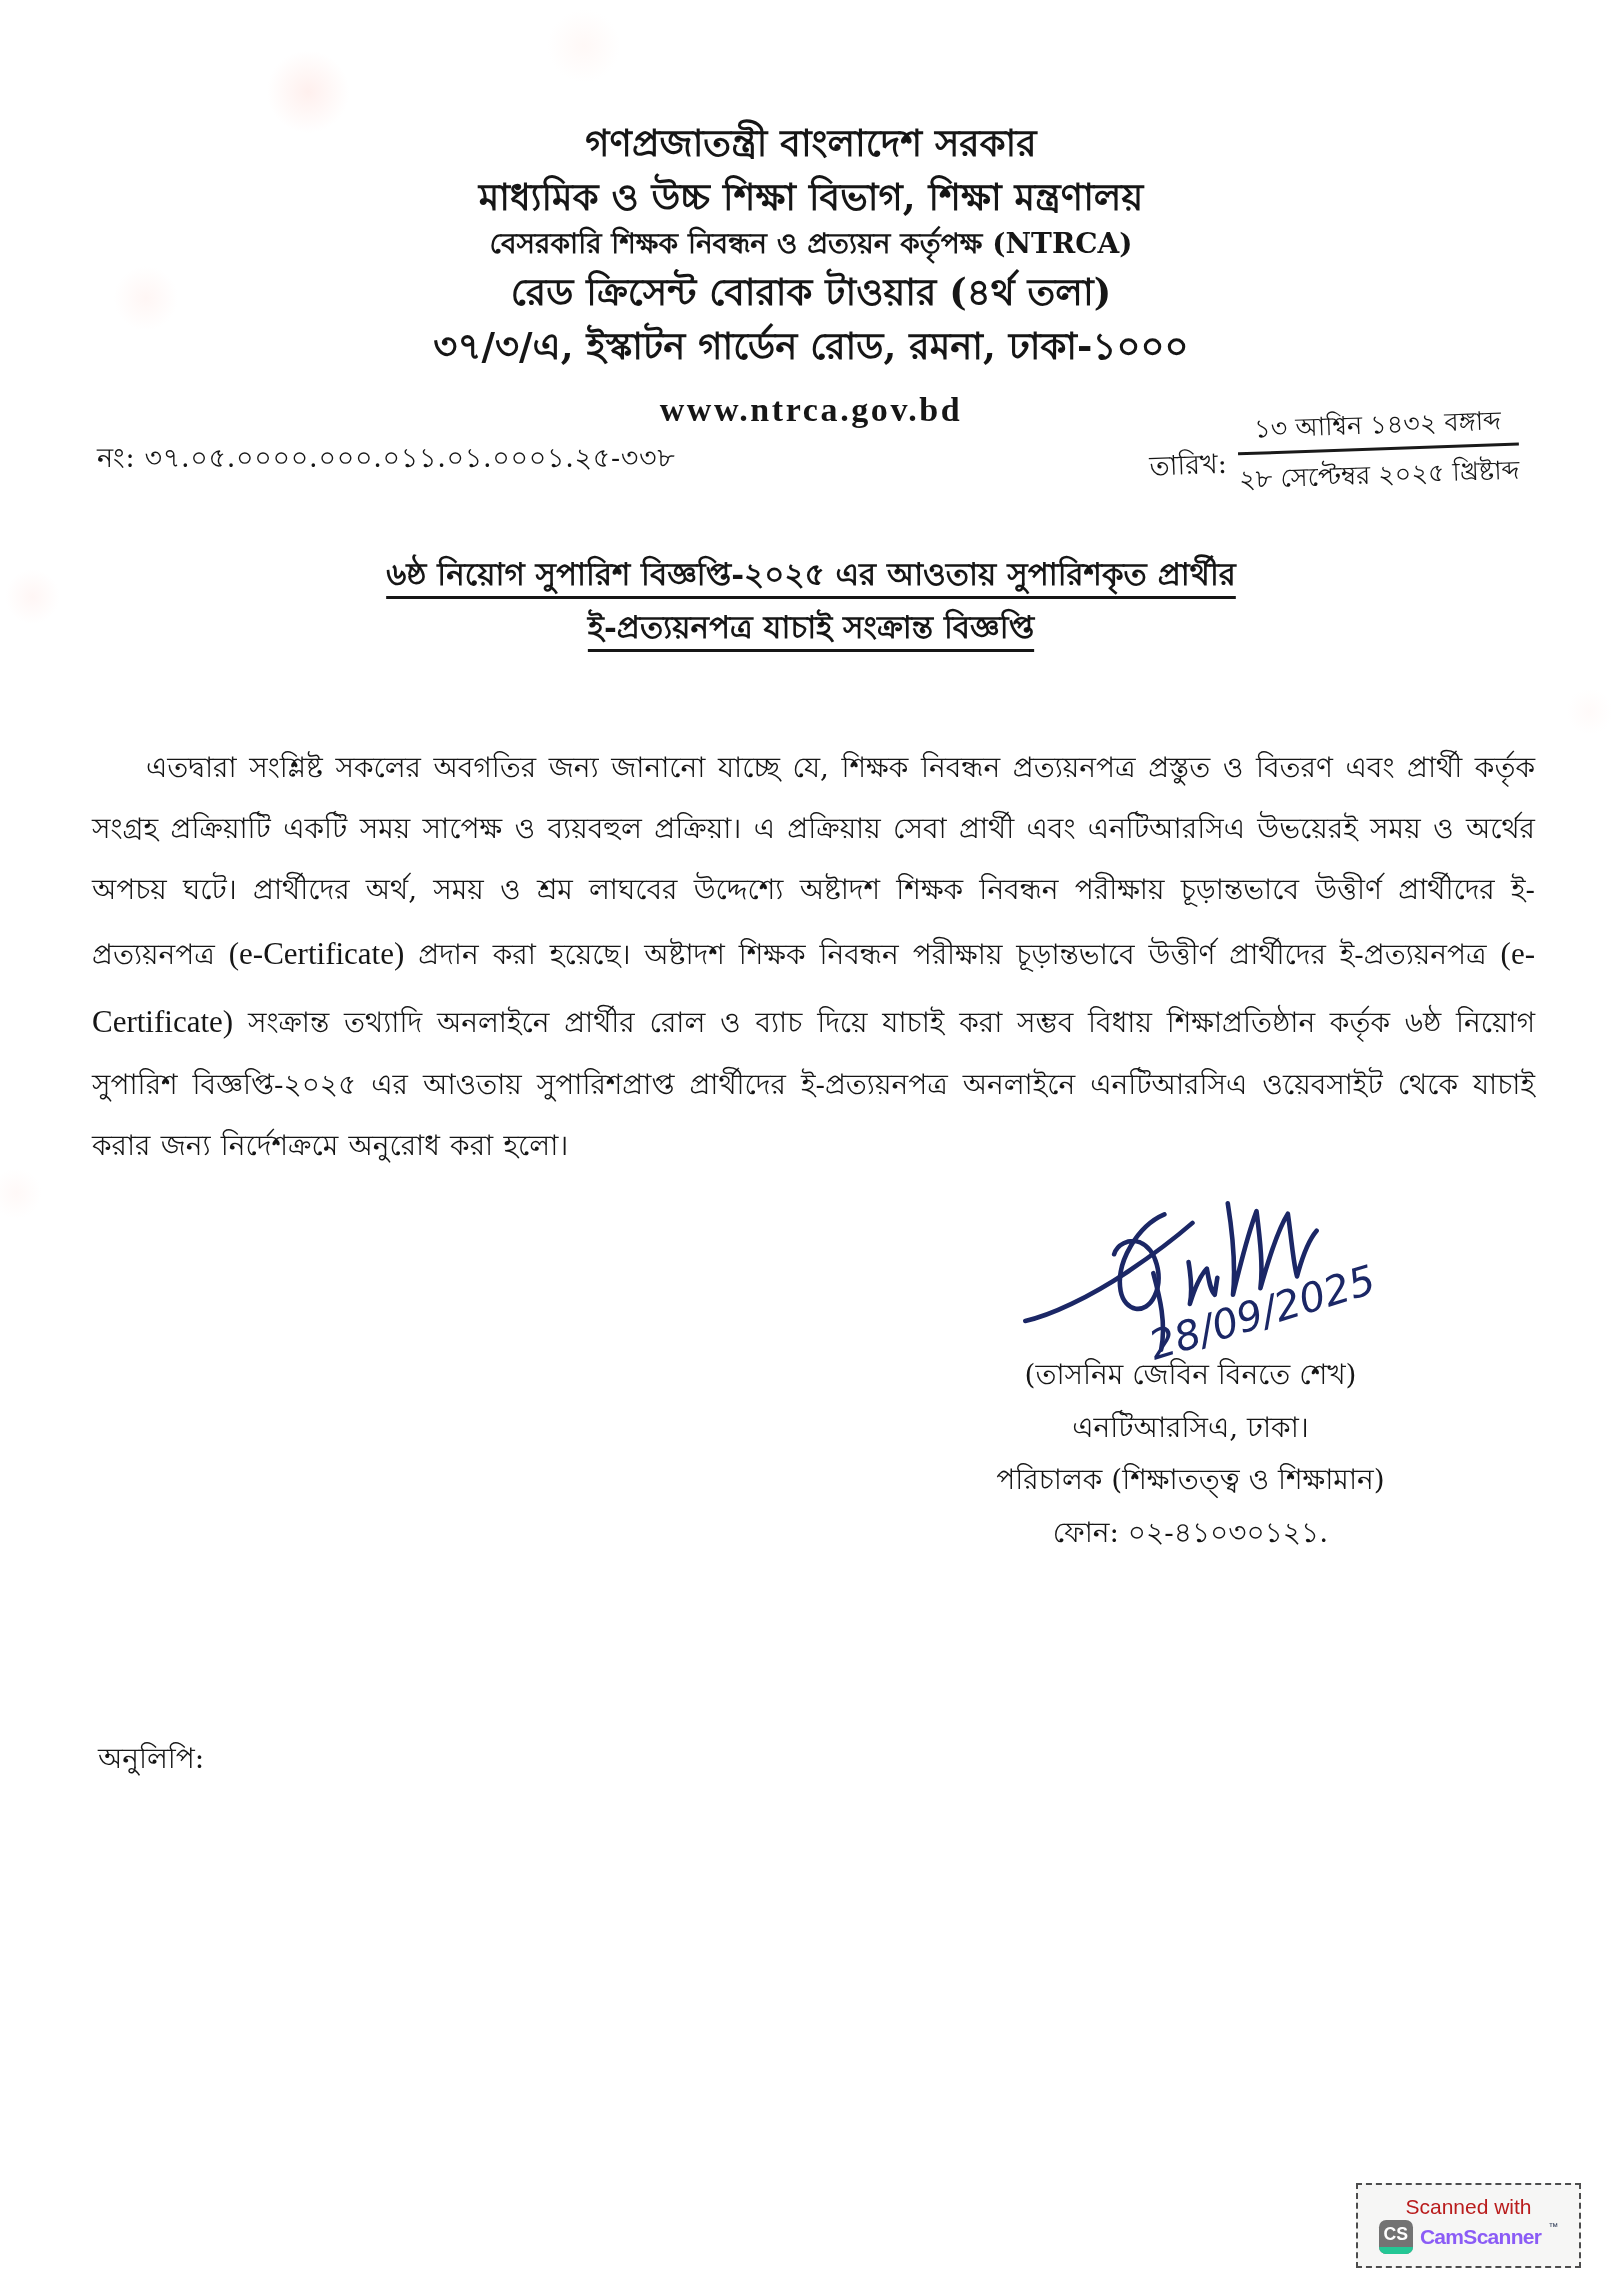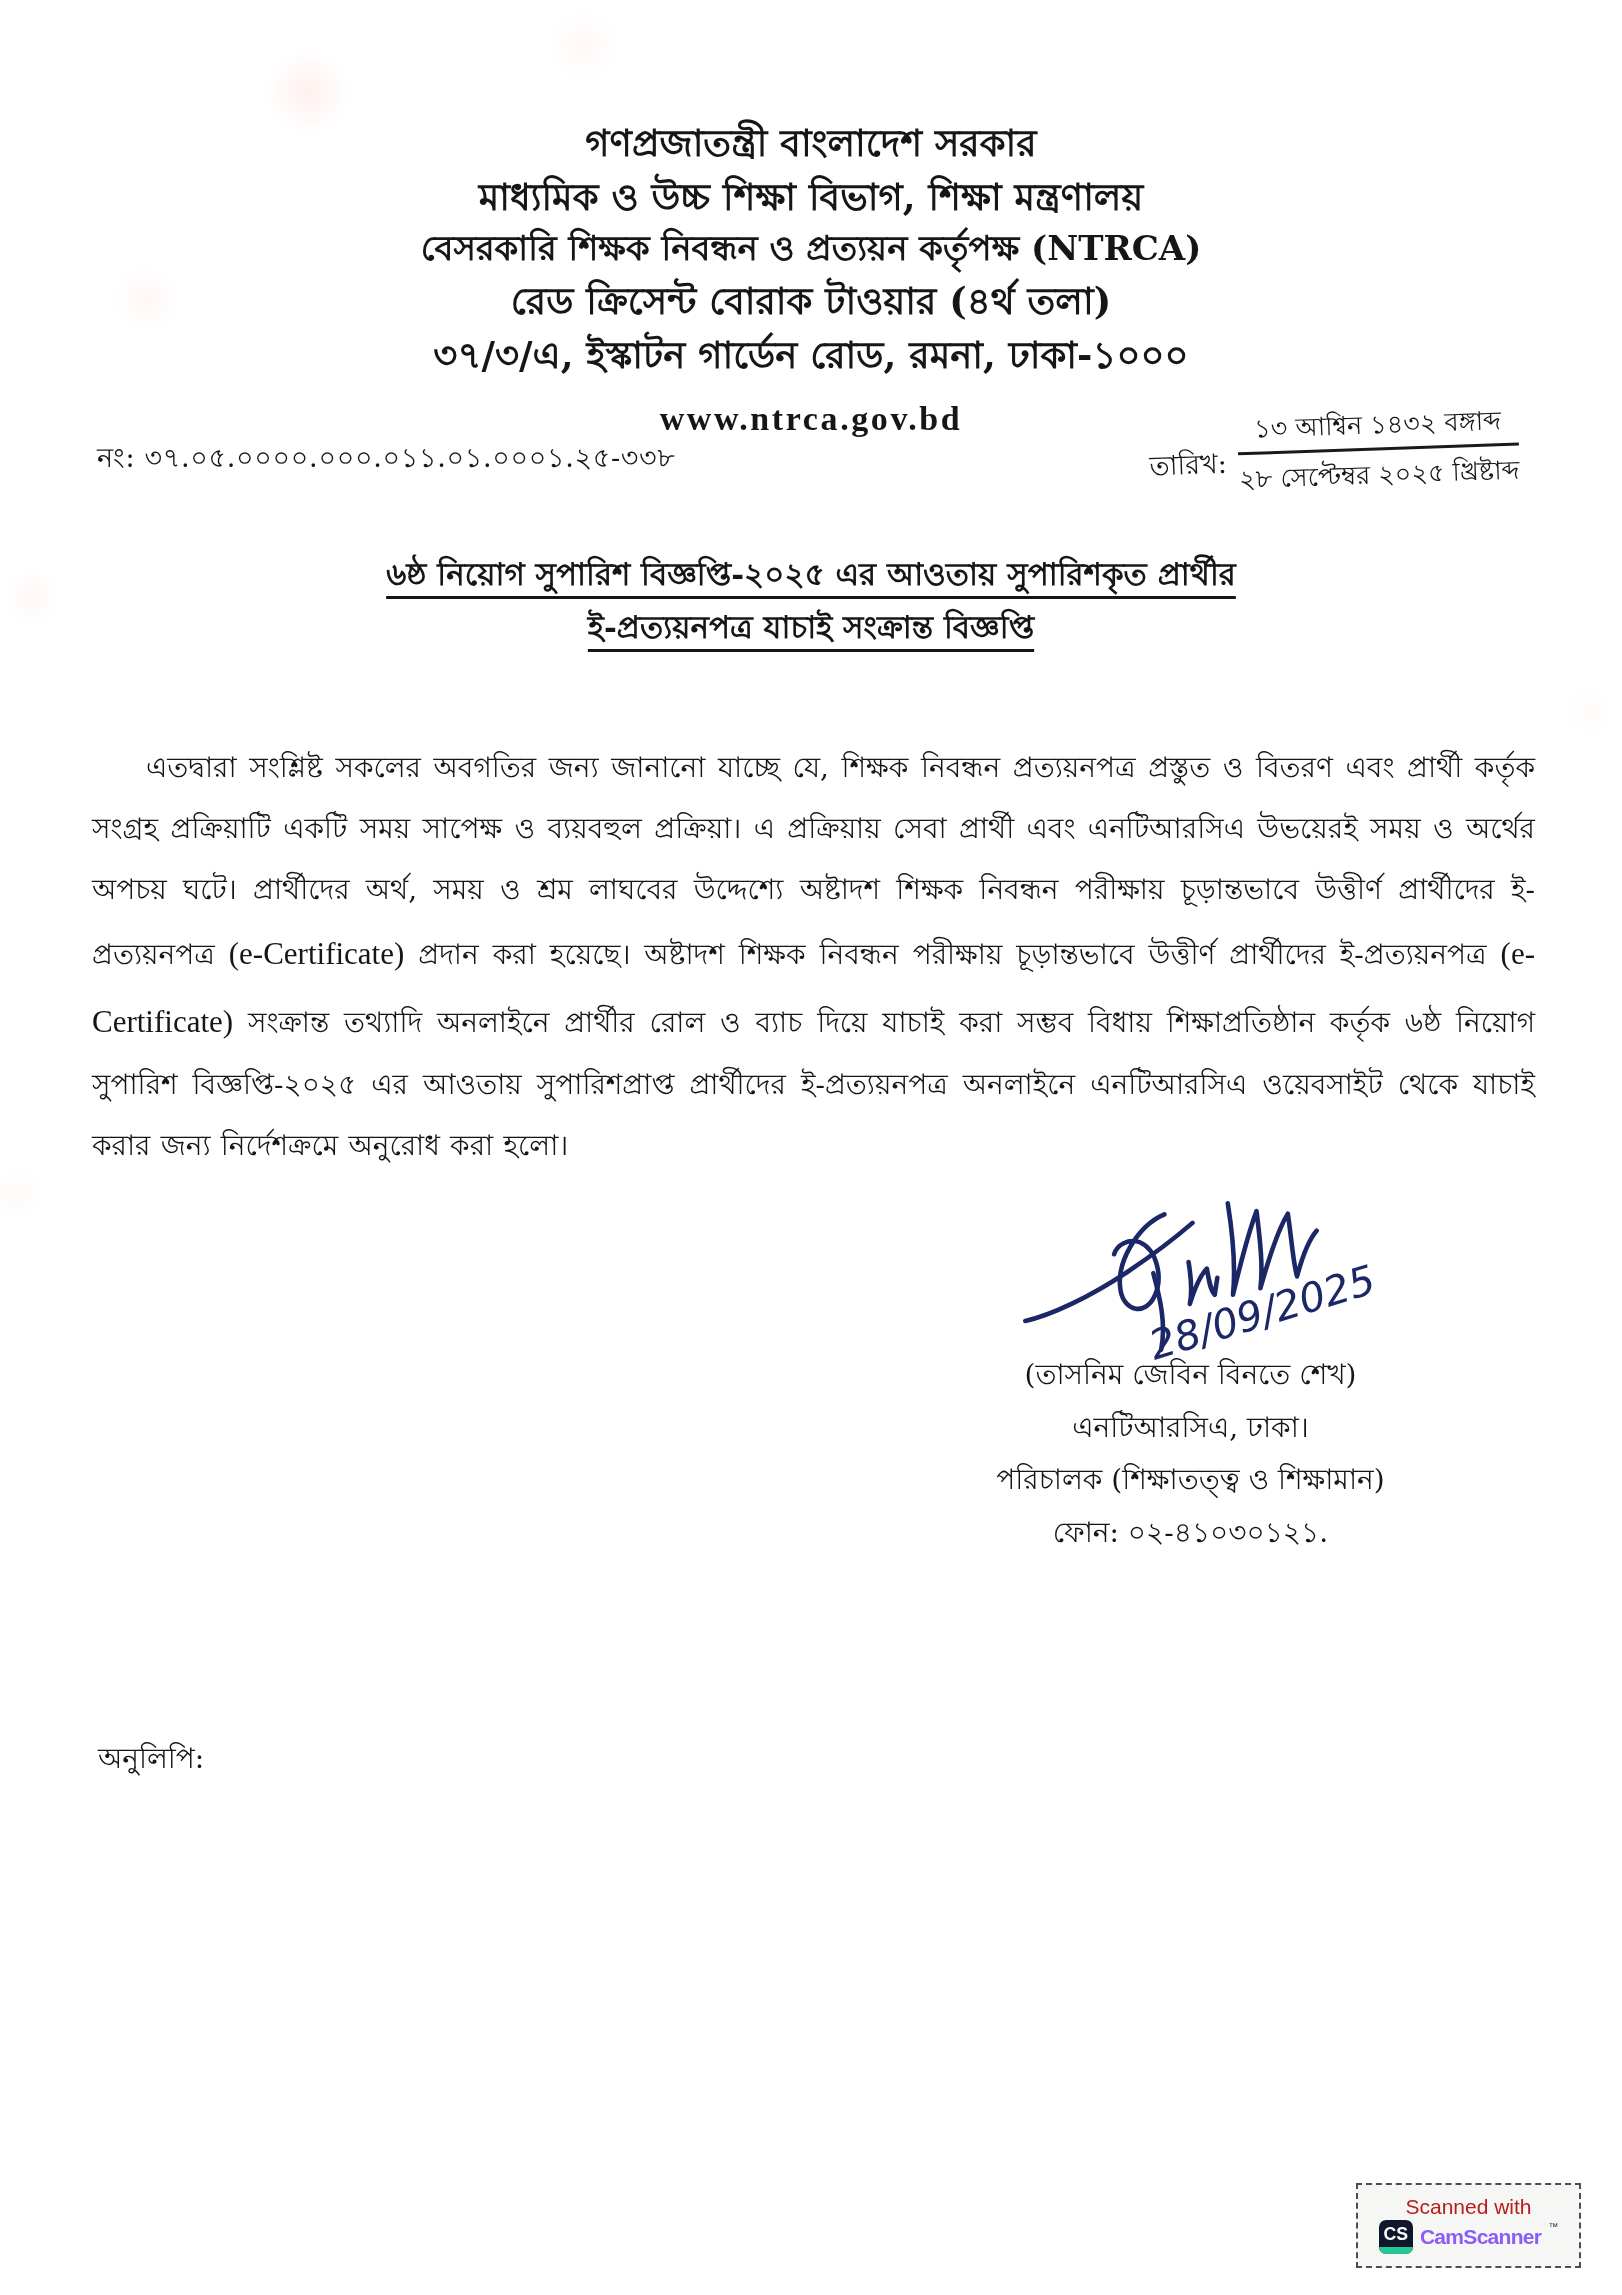--- a/index.html
+++ b/index.html
@@ -25,21 +25,21 @@
 
   
   .letterhead {
     position: absolute;
     top: 116px; left: 0; right: 0;
     text-align: center;
     font-weight: bold;
     line-height: 1.46;
   }
   .lh-line   { font-size: 37px; }
-  .lh-line-3 { font-size: 34px; }
+  .lh-line-3 { font-size: 28px; }
   .lh-site {
     font-size: 34px;
     letter-spacing: 2.6px;
     font-family: "Liberation Serif", "DejaVu Serif", serif;
     margin-top: 12px;
   }
 
   
   .memo-row { position: absolute; top: 437px; left: 97px; right: 98px; }
   .memo-no  { font-size: 27px; letter-spacing: 0.7px; text-align: center; }
@@ -114,21 +114,21 @@
     display: flex; flex-direction: column;
     align-items: center; justify-content: center;
     gap: 2.6px;
     font-family: "Liberation Sans", "DejaVu Sans", sans-serif;
   }
   .scan-badge .scanned-with { color: #b91c1c; font-size: 21px; line-height: 1; }
   .scan-badge .brand-row { display: flex; align-items: center; gap: 7.2px; }
   .cs-icon {
     position: relative;
     width: 34px; height: 34px;
-    background: #0f172a;
+    background: #737373;
     border-radius: 7.2px;
     display: flex; align-items: center; justify-content: center;
     overflow: hidden;
     flex: 0 0 auto;
   }
   .cs-icon .cs-letters { color: #ffffff; font-weight: bold; font-size: 17.7px; margin-top: -4.6px; letter-spacing: 0; }
   .cs-icon .cs-teal { position: absolute; left: 0; right: 0; bottom: 0; height: 6.5px; background: #24c795; }
   .brand-name { color: #8b5cf6; font-weight: bold; font-size: 21px; letter-spacing: -0.7px; line-height: 1; }
   .brand-tm { color: #1d2b49; font-size: 9.8px; align-self: flex-start; margin-top: 1.3px; }
 </style>

